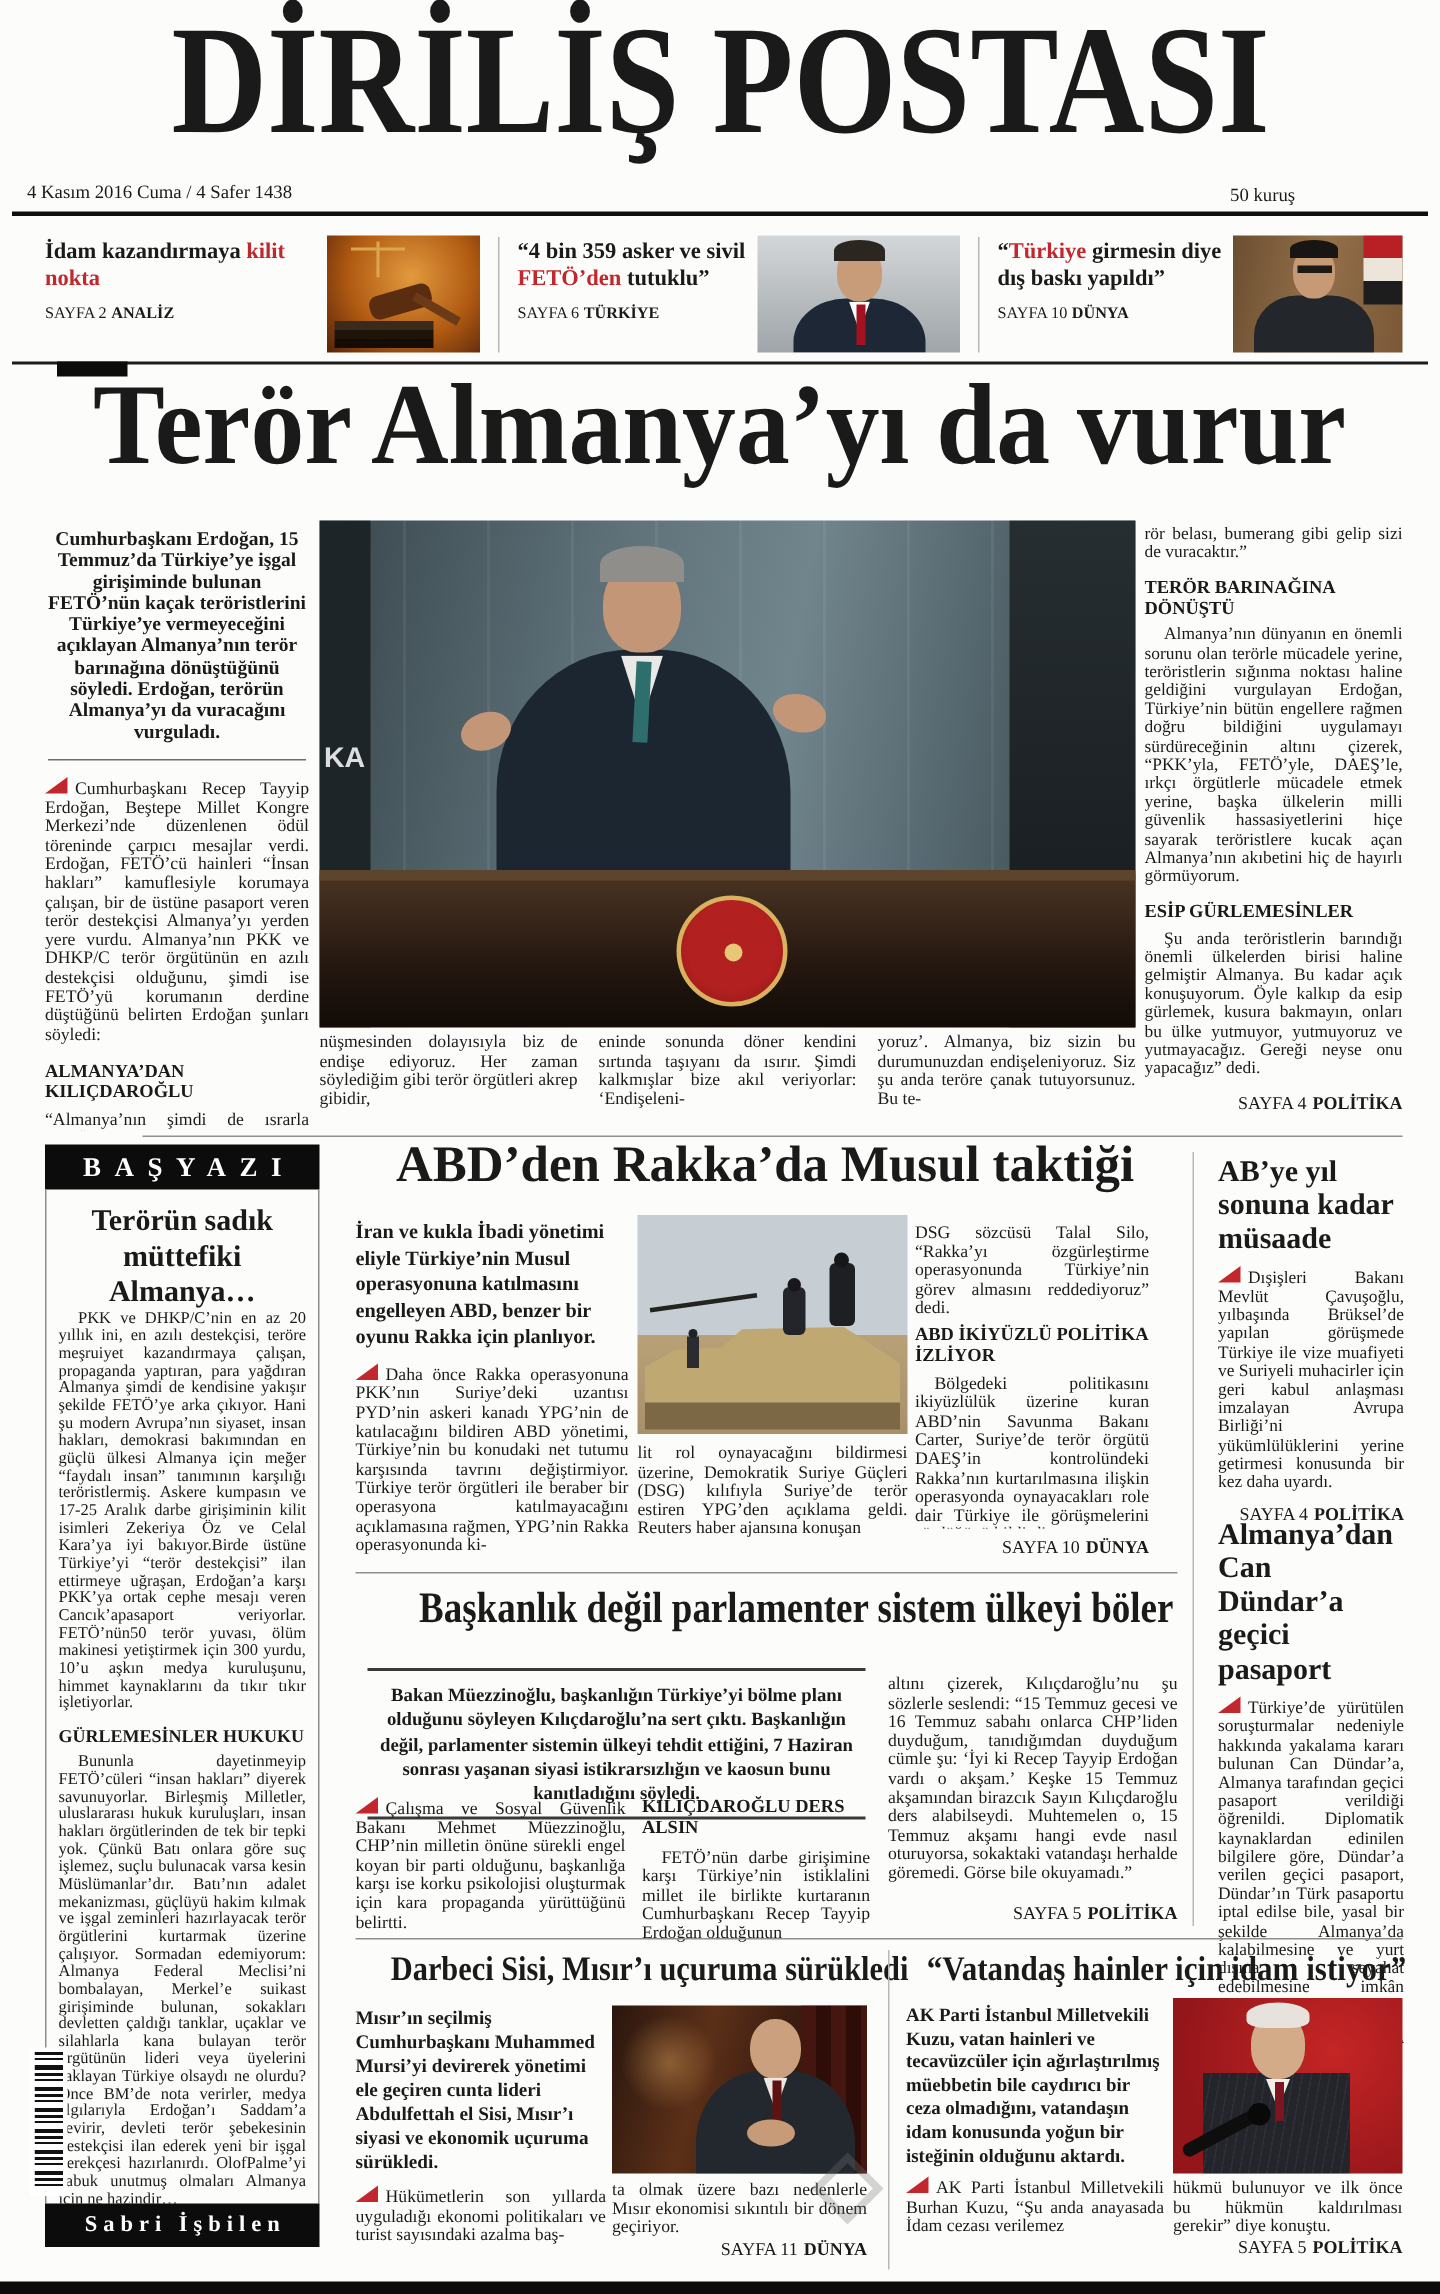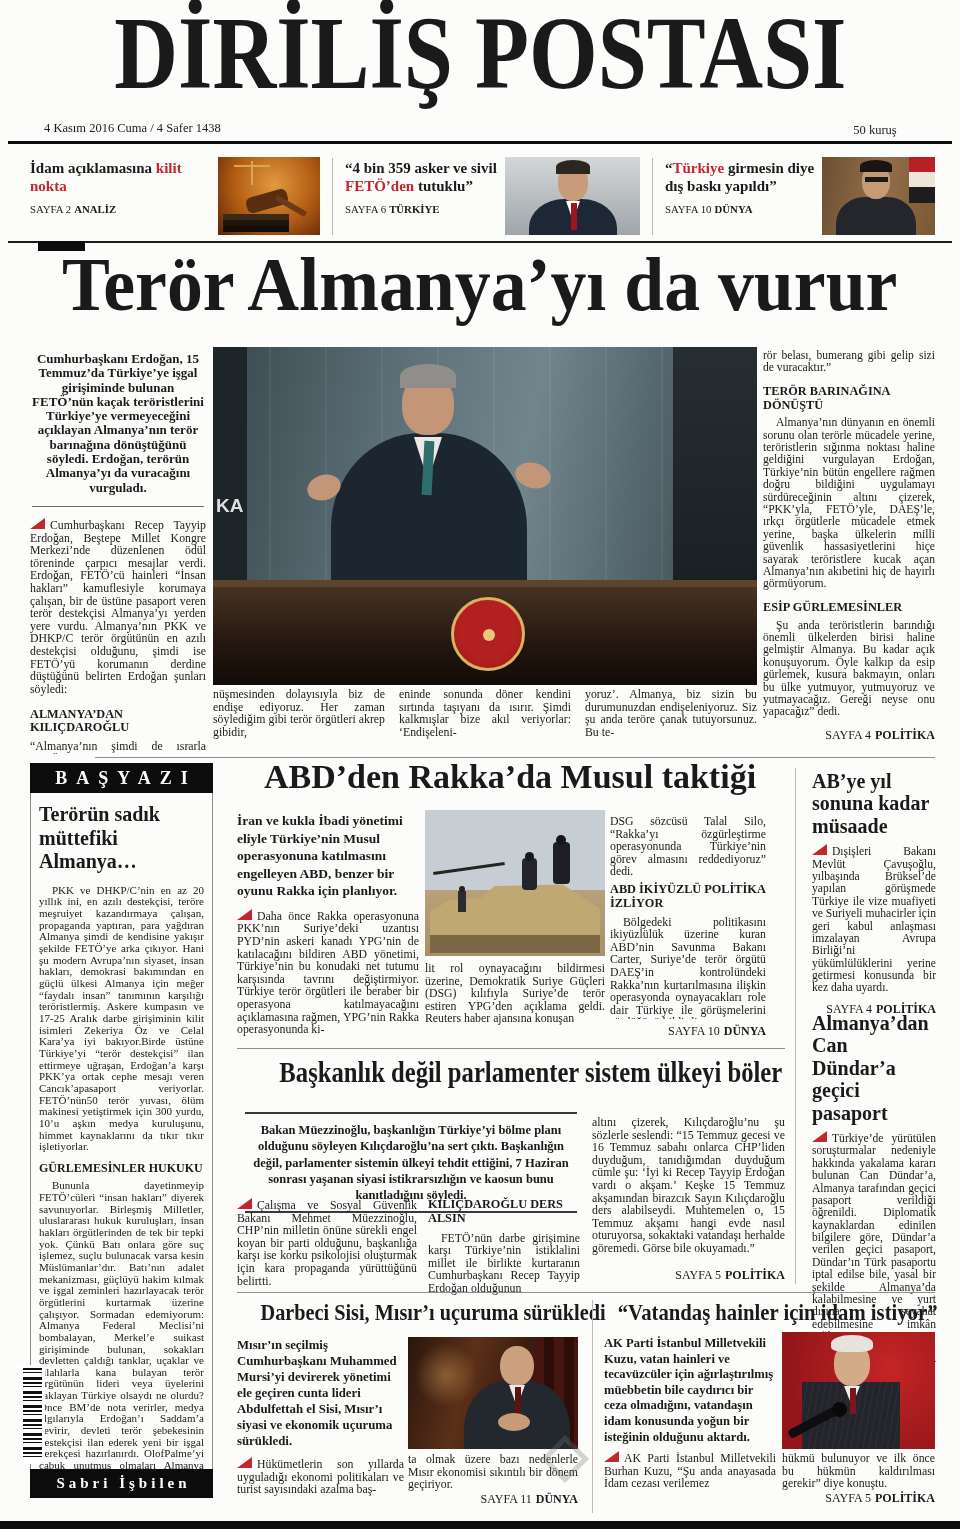--- a/index.html
+++ b/index.html
@@ -17,22 +17,22 @@
 .sub{font-weight:bold;font-size:12.3px;line-height:1.12}
 .hrule{position:absolute;background:#8f8f8f;height:1px}
 .vrule{position:absolute;background:#b8b8b8;width:1px}
 .sq{display:inline-block;white-space:nowrap;transform-origin:center}
 .ph{position:absolute;overflow:hidden}
 .ph div{position:absolute}
 
 
 #mast-title{left:0;top:2px;width:960px;text-align:center;font-weight:bold;font-size:92px;line-height:1.0}
 #mast-title .sq{transform:scale(.96,1.12);transform-origin:top center}
-#mast-date{left:44px;top:121px;font-size:12.5px}
-#mast-price{left:820px;top:123px;width:110px;text-align:center;font-size:12.5px}
+#mast-date{left:18px;top:121px;font-size:12.5px}
+#mast-price{left:820px;top:123px;width:110px;text-align:left;font-size:12.5px}
 #rule-mast{left:8px;top:141px;width:944px;height:3px;background:#0e0e0e;position:absolute}
 
 
 .teaser-txt{position:absolute;top:159px;font-size:15px;line-height:1.22;font-weight:bold;width:165px}
 .teaser-ref{margin-top:7px;font-size:10.8px;font-weight:normal}
 .teaser-ref .sec{font-weight:bold;margin-left:3px}
 #rule-teasers{left:8px;top:241px;width:944px;height:2px;background:#1c1c1c;position:absolute}
 #blk{left:38px;top:241px;width:47px;height:10px;background:#0c0c0c;position:absolute}
 
 
@@ -47,21 +47,21 @@
 .cap{position:absolute;top:688px;width:172px}
 #right-col{left:763px;top:350px;width:172px;height:412px;overflow:hidden}
 #right-col .sub{margin:10px 0 5px}
 #right-col .ref{margin-top:9px}
 
 
 #by-head{left:30px;top:763px;width:183px;height:30px;background:#0c0c0c;color:#fff;
   text-align:center;font-weight:bold;font-size:18px;line-height:30px;letter-spacing:9px;padding-left:9px;position:absolute}
 #by-box{left:30px;top:793px;width:183px;height:676px;border-left:1px solid #8c8c8c;border-right:1px solid #8c8c8c;
   padding:10px 8px;overflow:hidden;position:absolute}
-#by-box .title{font-size:20px;font-weight:bold;line-height:1.18;margin-bottom:11px}
+#by-box .title{font-size:20px;font-weight:bold;text-align:center;line-height:1.18;}
 #by-box p{font-size:11px;line-height:1.06}
 #by-box .sub{margin:9px 0 5px;font-size:12px}
 #by-auth{left:30px;top:1469px;width:183px;height:29px;background:#0c0c0c;color:#fff;text-align:center;
   font-weight:bold;font-size:15px;line-height:29px;letter-spacing:4px;padding-left:4px;position:absolute}
 #barcode{left:23px;top:1368px;width:19px;height:93px;position:absolute;background:
   repeating-linear-gradient(180deg,#111 0 2px,#fff 2px 4px,#111 4px 5px,#fff 5px 9px,#111 9px 12px,#fff 12px 14px);
   outline:3px solid #fff}
 
 
 #rk-hl{left:235px;top:758px;width:550px;text-align:center;font-size:34px;font-weight:bold}
@@ -184,21 +184,21 @@
 <body>
 
 <div id="page">
 
   <div id="mast-title" class="a"><span class="sq">DİRİLİŞ POSTASI</span></div>
   <div id="mast-date" class="a">4 Kasım 2016 Cuma / 4 Safer 1438</div>
   <div id="mast-price" class="a">50 kuruş</div>
   <div id="rule-mast"></div>
 
   <div class="teaser-txt" style="left:30px">
-    <span><span>İdam açıklamasına </span><span class="red">kilit nokta</span><span></span></span>
+    <span><span>İdam kazandırmaya </span><span class="red">kilit nokta</span><span></span></span>
     <div class="teaser-ref"><span>SAYFA 2</span><span class="sec">ANALİZ</span></div>
   </div>
   <div id="ph-t1" class="ph">
     <div class="bar"></div>
       <div class="pole"></div>
     <div class="ghead"></div>
       <div class="ghandle"></div>
     <div class="books"></div>
   </div>
   <div class="vrule" style="left:332px;top:158px;height:77px"></div>

